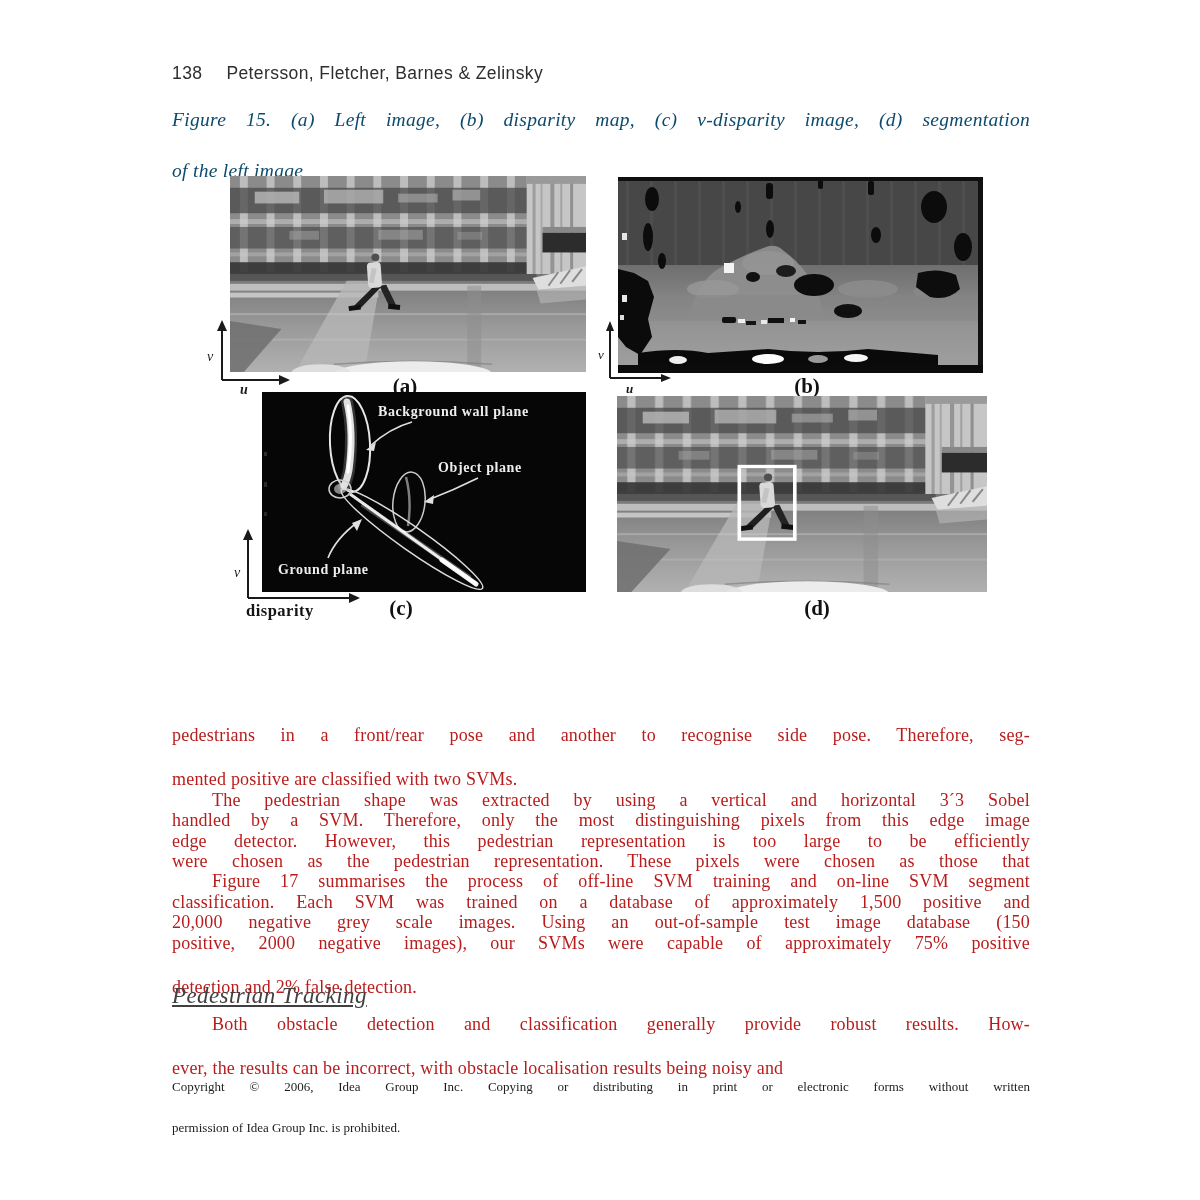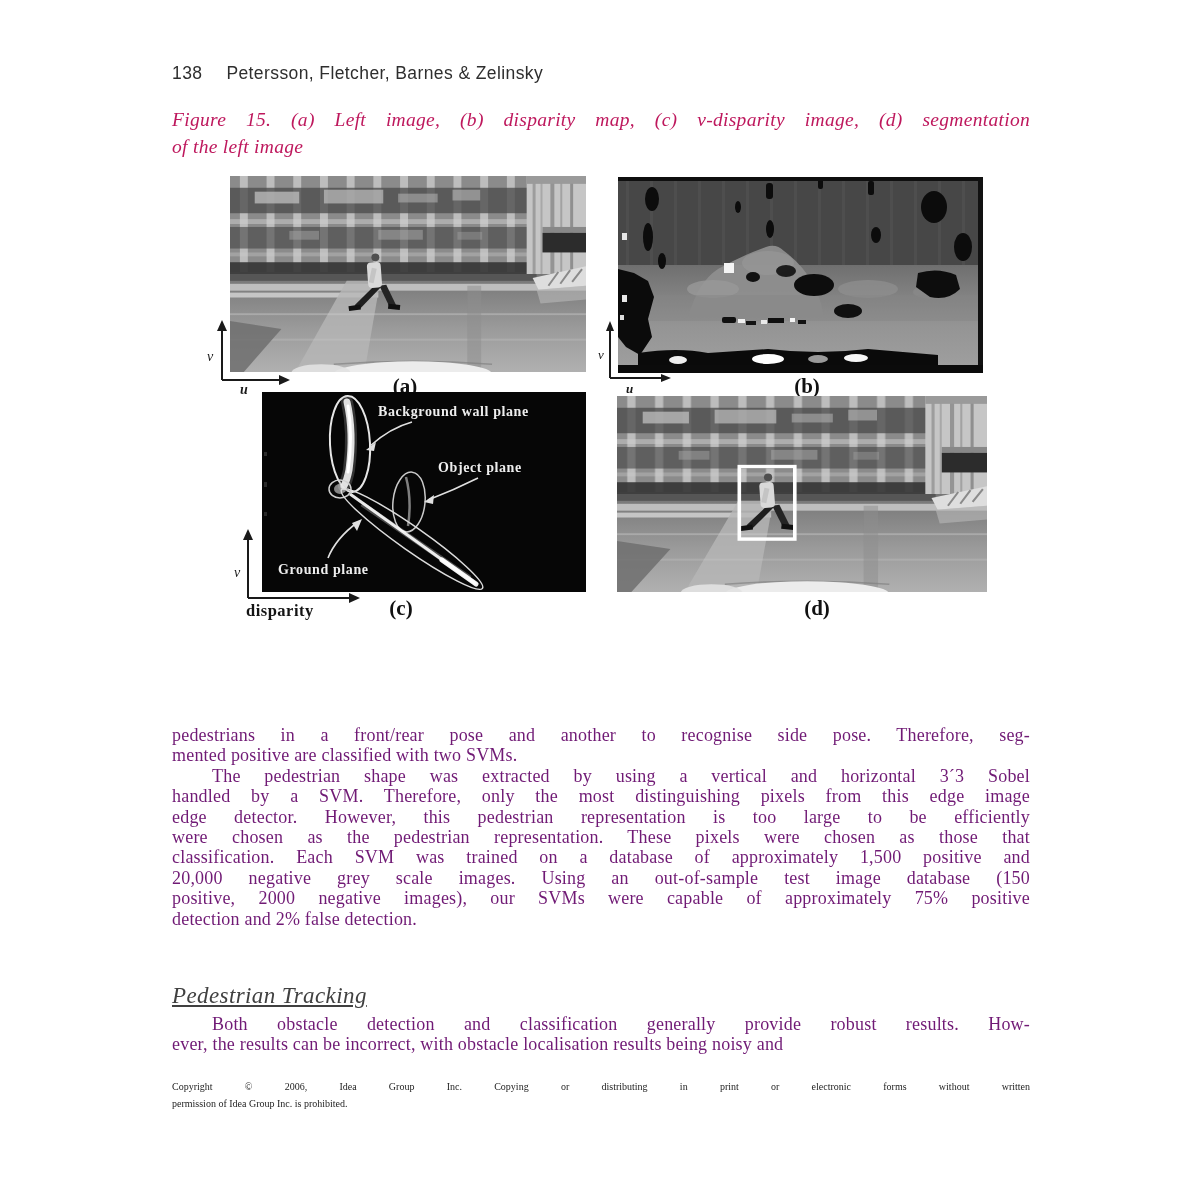--- a/index.html
+++ b/index.html
@@ -2,30 +2,30 @@
 <html><head>
 <meta charset="utf-8">
 <style>
   html,body{margin:0;padding:0;background:#ffffff;}
   .page{position:relative;width:1200px;height:1200px;background:#ffffff;overflow:hidden;
         font-family:"Liberation Serif",serif;}
   .running-head{position:absolute;left:172px;top:63px;font-family:"Liberation Sans",sans-serif;
         font-size:17.5px;color:#2e2e2e;letter-spacing:.4px;white-space:nowrap;}
   .running-head .num{margin-right:24px;}
   .caption-block{position:absolute;left:172px;top:106px;width:858px;font-style:italic;
-        font-size:19.5px;line-height:27px;color:#be185d;letter-spacing:.3px;}
+        font-size:19.5px;line-height:27px;color:#0c4a6e;letter-spacing:.3px;}
   .jl{text-align:justify;text-align-last:justify;text-justify:inter-word;}
-  .jl-end{text-align-last:left;}
+  .jl-end{text-align-last:left;margin-top:24px;}
   .indent{padding-left:40px;}
   .body-block{position:absolute;left:172px;width:858px;font-size:18px;line-height:20.4px;
-        color:#701a75;letter-spacing:.2px;}
+        color:#b91c1c;letter-spacing:.2px;}
   #body1{top:725px;} #body2{top:1014px;}
   .section-heading{position:absolute;left:172px;top:983px;font-style:italic;font-size:23px;
         color:#404040;letter-spacing:.4px;text-decoration:underline;}
-  .footer-block{position:absolute;left:172px;top:1078px;width:858px;font-size:10px;
+  .footer-block{position:absolute;left:172px;top:1078px;width:858px;font-size:13px;
         line-height:17px;color:#1d1d1d;}
   .panel{position:absolute;display:block;}
   .panel-a{left:230px;top:176px;width:356px;height:196px;}
   .panel-b{left:618px;top:177px;width:365px;height:196px;}
   .panel-c{left:262px;top:392px;width:324px;height:200px;}
   .panel-d{left:617px;top:396px;width:370px;height:196px;}
   .axis{position:absolute;}
   .axis-a{left:202px;top:314px;}
   .axis-b{left:596px;top:316px;}
   .axis-c{left:228px;top:524px;}
@@ -236,20 +236,21 @@
   </svg>
   <div class="plabel pl-d">(d)</div>
 
   <div class="body-block" id="body1">
       <div class="jl">pedestrians in a front/rear pose and another to recognise side pose. Therefore, seg-</div>
       <div class="jl jl-end">mented positive are classified with two SVMs.</div>
       <div class="jl indent">The pedestrian shape was extracted by using a vertical and horizontal 3´3 Sobel</div>
       <div class="jl">handled by a SVM. Therefore, only the most distinguishing pixels from this edge image</div>
       <div class="jl">edge detector. However, this pedestrian representation is too large to be efficiently</div>
       <div class="jl">were chosen as the pedestrian representation. These pixels were chosen as those that</div>
+      <div class="jl indent">Figure 17 summarises the process of off-line SVM training and on-line SVM segment</div>
       <div class="jl">classification. Each SVM was trained on a database of approximately 1,500 positive and</div>
       <div class="jl">20,000 negative grey scale images. Using an out-of-sample test image database (150</div>
       <div class="jl">positive, 2000 negative images), our SVMs were capable of approximately 75% positive</div>
       <div class="jl jl-end">detection and 2% false detection.</div>
     </div>
   <div class="section-heading">Pedestrian Tracking</div>
   <div class="body-block" id="body2">
       <div class="jl indent">Both obstacle detection and classification generally provide robust results. How-</div>
       <div class="jl jl-end">ever, the results can be incorrect, with obstacle localisation results being noisy and</div>
     </div>

